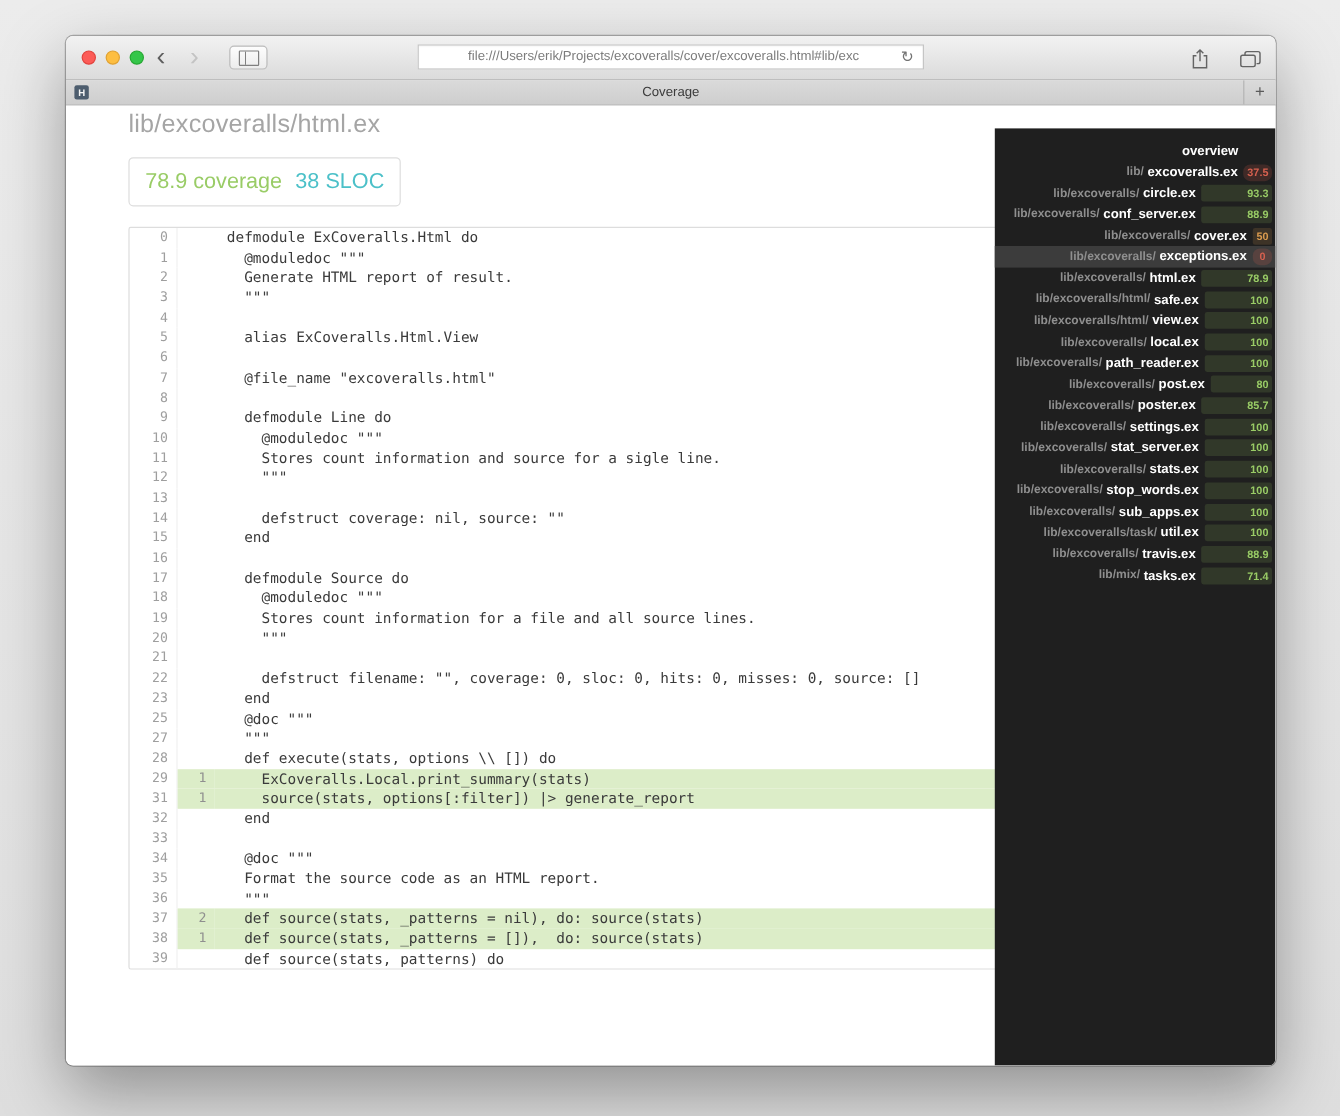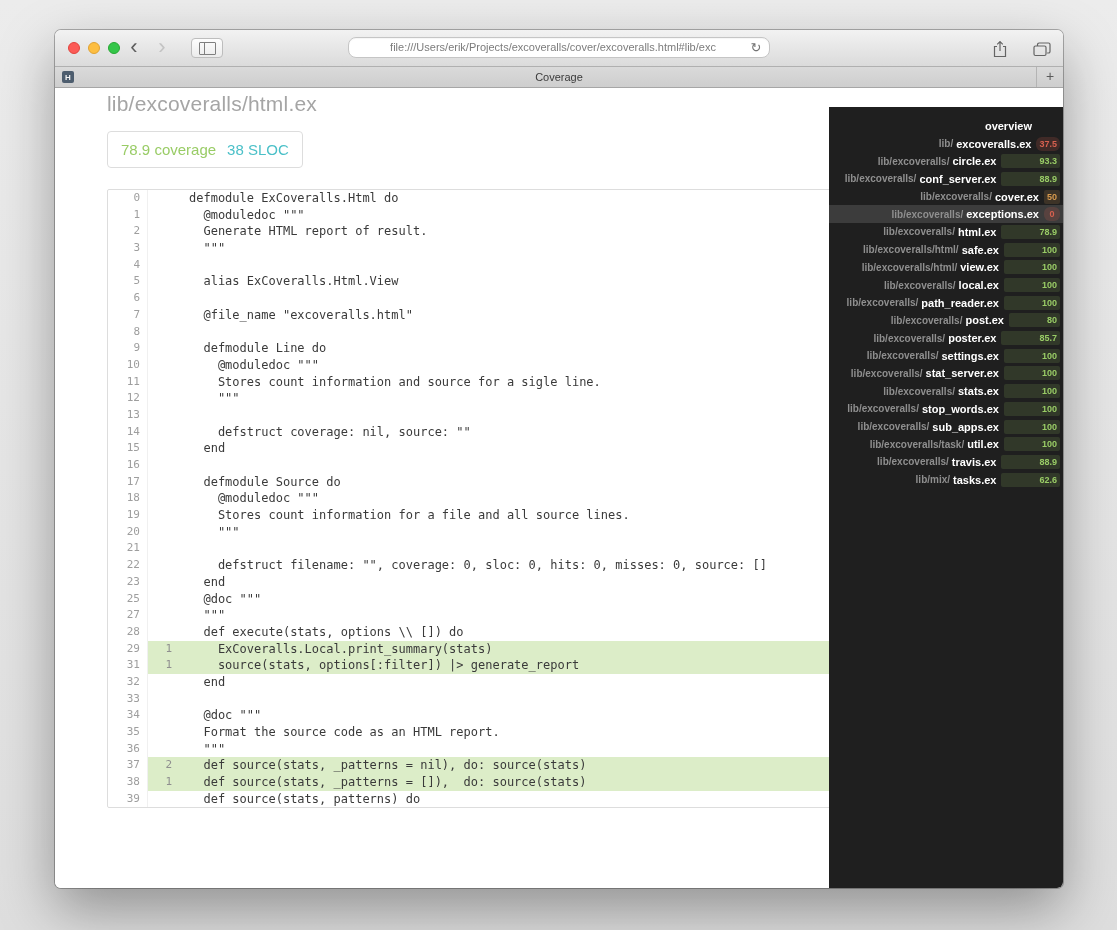--- a/index.html
+++ b/index.html
@@ -15,21 +15,21 @@
   .light.red{background:#fc5b57;border:1px solid #e1443e;}
   .light.yellow{background:#fdbe41;border:1px solid #e0a233;}
   .light.green{background:#34c649;border:1px solid #27a833;}
   .navbtn{position:absolute;top:3px;width:26px;height:28px;text-align:center;font-size:22px;line-height:27px;color:#5e5e5e;cursor:default;}
   .navbtn.fwd{color:#c3c3c3;}
   .tool-btn{position:absolute;top:8px;height:20px;border:1px solid #bdbdbd;border-radius:4px;background:linear-gradient(#fdfdfd,#ececec);
             display:flex;align-items:center;justify-content:center;box-sizing:border-box;}
   .sidebar-toggle{left:136px;width:32px;}
   .pane-icon{width:15px;height:11px;border:1px solid #7f7f7f;border-radius:1px;
              background:linear-gradient(to right,transparent 4px,#7f7f7f 4px,#7f7f7f 5px,transparent 5px);}
-  .urlfield{position:absolute;left:293px;top:7px;width:422px;height:21px;background:#fff;border:1px solid #c5c5c5;border-radius:8px;
+  .urlfield{position:absolute;left:293px;top:7px;width:422px;height:21px;background:#fff;border:1px solid #c5c5c5;border-radius:0;
             box-sizing:border-box;box-shadow:inset 0 1px 1px rgba(0,0,0,.04);}
   .urltext{display:block;line-height:19px;font-size:11px;color:#7c7c7c;text-align:center;padding:0 22px 0 10px;white-space:nowrap;overflow:hidden;}
   .reload{position:absolute;right:4px;top:0;width:18px;height:19px;font-size:13px;line-height:19px;text-align:center;color:#737373;}
   .icnbtn{position:absolute;top:9px;width:26px;height:20px;display:flex;align-items:center;justify-content:center;}
   .share-btn{right:50px;}
   .tabs-btn{right:8px;}
 
   
   .tabbar{height:20px;background:linear-gradient(#dadada,#cecece);border-bottom:1px solid #a6a6a6;position:relative;
           display:flex;align-items:center;justify-content:center;}
@@ -37,21 +37,21 @@
   .favicon{position:absolute;left:7px;top:4px;width:12px;height:12px;border-radius:2px;background:#4d5d6e;color:#f5f5f5;
            font-size:8px;font-weight:bold;display:flex;align-items:center;justify-content:center;}
   .newtab{position:absolute;right:0;top:0;width:26px;height:20px;border-left:1px solid #b4b4b4;color:#5a5a5a;
           font-size:14px;line-height:19px;text-align:center;}
 
   
   .content{position:relative;height:800px;background:#fff;overflow:hidden;}
   .main{margin-right:116px;position:relative;height:100%;}
   .page-title{position:absolute;left:52px;top:4px;margin:0;font-size:21px;font-weight:300;color:#a5a5a5;letter-spacing:.2px;}
   .stats{position:absolute;left:52px;top:43px;display:inline-flex;gap:11px;padding:9px 13px;border:1px solid #ddd;border-radius:4px;
-         font-size:15px;background:#fff;}
+         font-size:18px;background:#fff;}
   .cov-stat{color:var(--accent-green,#9c6);}
   .sloc-stat{color:var(--accent-teal,#4bc0c8);}
 
   .code-table{position:absolute;left:52px;top:101px;width:722px;border:1px solid #ddd;border-radius:2px;background:#fff;
               font-family:"DejaVu Sans Mono",monospace;}
   .crow{display:flex;height:16.7px;line-height:16.7px;}
   .crow .ln{width:32px;padding-right:7px;text-align:right;color:#9e9e9e;font-size:11px;border-right:1px solid #f0f0f0;flex:none;}
   .crow .hits{width:24px;padding-right:7px;text-align:right;color:#8f8f8f;font-size:11px;flex:none;}
   .crow .src{flex:1;padding-left:10px;font-size:12px;color:#3a3a3a;white-space:pre;overflow:hidden;}
   .crow.cov .hits,.crow.cov .src{background:var(--covered-bg,#dcedc8);}
@@ -408,19 +408,19 @@
             <span class="badge high">100</span>
           </div>
           <div class="srow file">
             <span class="dir">lib/excoveralls/</span>
             <span class="fname">travis.ex</span>
             <span class="badge high">88.9</span>
           </div>
           <div class="srow file">
             <span class="dir">lib/mix/</span>
             <span class="fname">tasks.ex</span>
-            <span class="badge high">62.6</span>
+            <span class="badge high">71.4</span>
           </div>
         </div>
     </div>
   </div>
 
 </div>
 
 </body></html>

